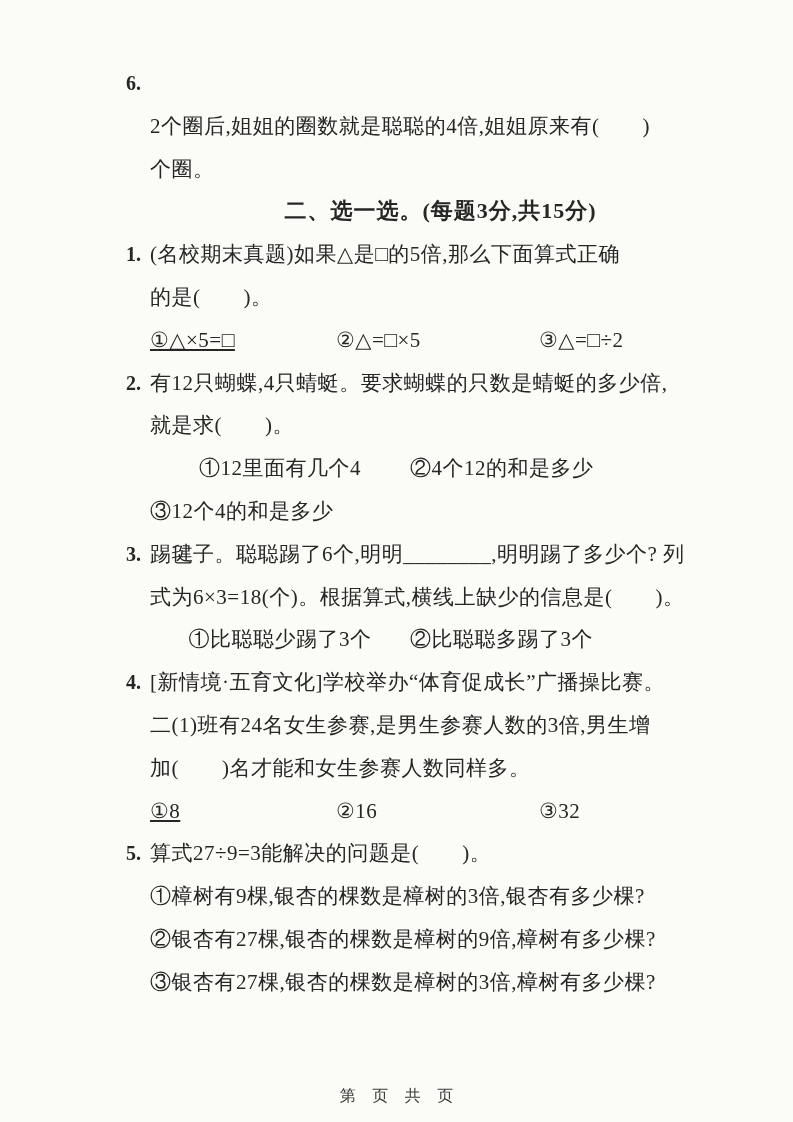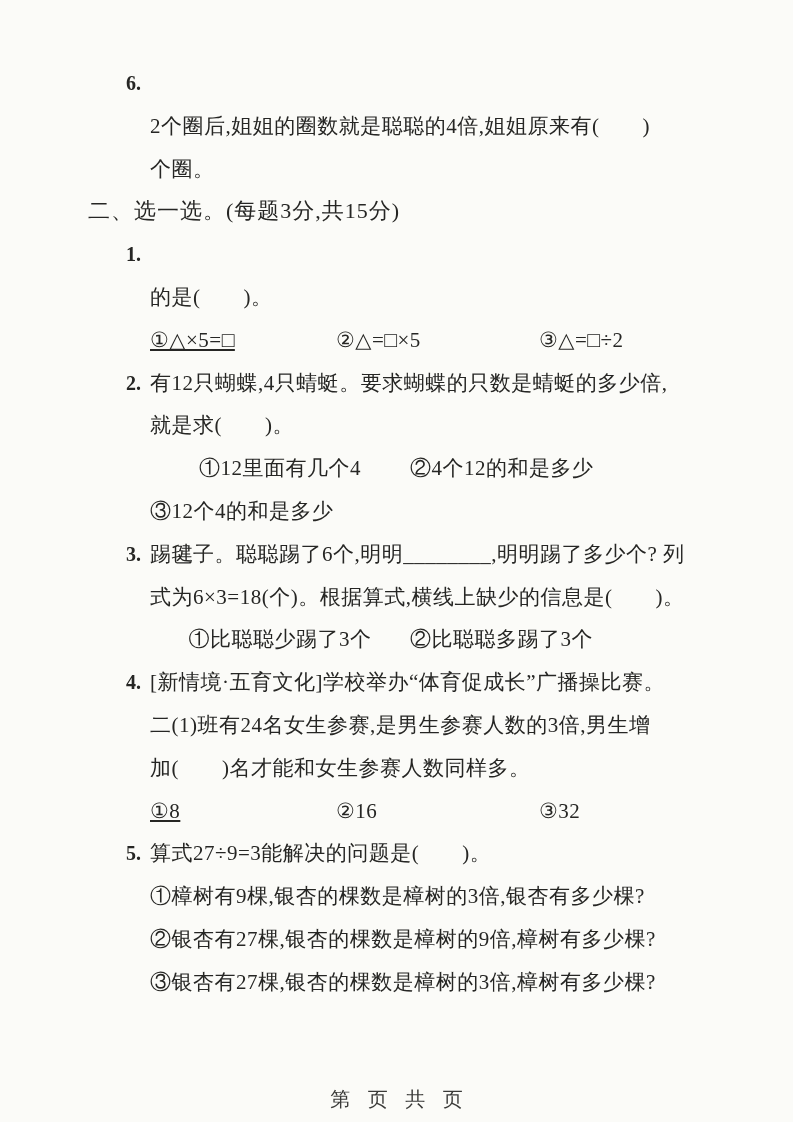--- a/index.html
+++ b/index.html
@@ -22,34 +22,35 @@
     letter-spacing:0.5px;
   }
   .qnum{
     position:absolute;left:126px;top:0;
     font-weight:bold;
     font-size:20px;
     letter-spacing:0;
   }
   .section-title{
     padding-left:88px;
-    font-weight:normal;
+    font-weight:bold;
     font-size:22px;
     letter-spacing:1px;
+    text-align:center;
   }
   
   .opts3 .o1{display:inline-block;width:186px;text-decoration:underline;}
   .opts3 .o2{display:inline-block;width:203px;}
   
   .opts2 .o1{display:inline-block;width:260px;text-align:center;}
   .footer{
     position:absolute;left:0;right:0;top:1086px;
     text-align:center;
     font-family:"Liberation Sans","DejaVu Sans",sans-serif;
-    font-size:20px;
+    font-size:16px;
     color:#3a3a38;
     letter-spacing:6px;
     text-indent:6px;
   }
 </style>
 </head>
 <body>
 
 <div class="page">
   <div class="content">
@@ -60,20 +61,21 @@
       </div>
       <div class="line">2个圈后,姐姐的圈数就是聪聪的4倍,姐姐原来有(　　)</div>
       <div class="line">个圈。</div>
     </div>
 
     <div class="line section-title">二、选一选。(每题3分,共15分)</div>
 
     <div>
       <div class="line">
         <span class="qnum">1.</span>
+        <span>(名校期末真题)如果△是□的5倍,那么下面算式正确</span>
       </div>
       <div class="line">的是(　　)。</div>
       <div class="line opts3">
         <span class="o1">①△×5=□</span><span class="o2">②△=□×5</span><span class="o3">③△=□÷2</span>
       </div>
     </div>
 
     <div>
       <div class="line">
         <span class="qnum">2.</span>

